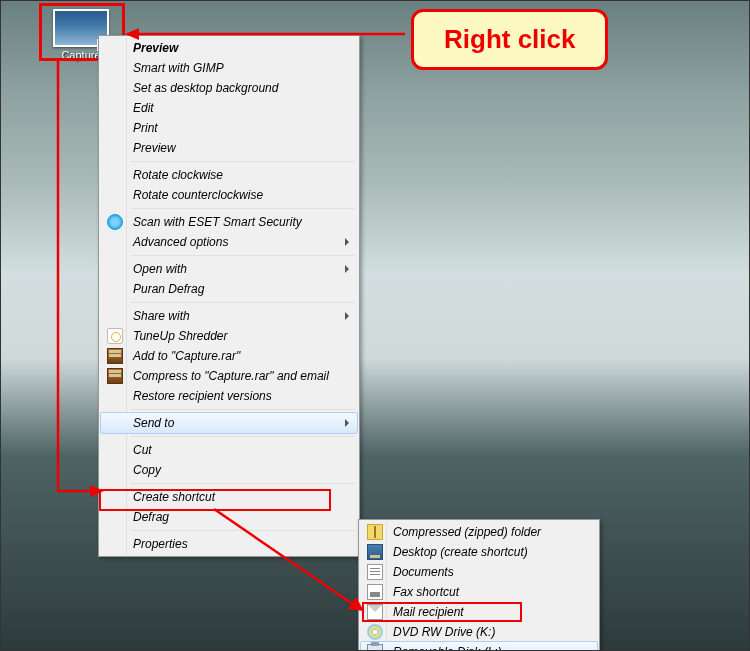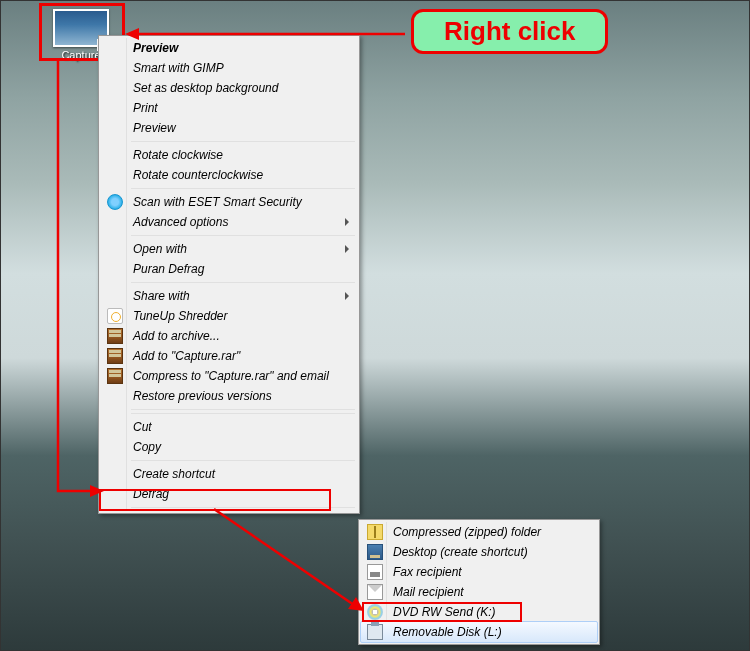--- a/index.html
+++ b/index.html
@@ -46,22 +46,22 @@
     border: 3px solid #e00;
     pointer-events: none;
   }
 
   
   .callout {
     position: absolute;
     left: 410px; top: 8px;
     border: 3px solid #e00;
     border-radius: 12px;
-    background: #86efac;
-    padding: 4px 30px;
+    background: #fef9c3;
+    padding: 12px 30px;
     color: #e00;
     font-size: 26px;
     font-weight: bold;
   }
 
   
   .ctx {
     position: absolute;
     background: #f0f0f0;
     border: 1px solid #979797;
@@ -172,55 +172,58 @@
 </div>
 <div class="icon-hl"></div>
 
 <div class="callout">Right click</div>
 
 <div class="ctx menu1" id="menu1">
   <div class="gutter"></div>
 <div class="item bold"><span>Preview</span></div>
     <div class="item"><span>Smart with GIMP</span></div>
     <div class="item"><span>Set as desktop background</span></div>
+    <div class="item"><span>Edit</span></div>
     <div class="item"><span>Print</span></div>
     <div class="item"><span>Preview</span></div>
     <div class="sep"></div>
     <div class="item"><span>Rotate clockwise</span></div>
     <div class="item"><span>Rotate counterclockwise</span></div>
     <div class="sep"></div>
     <div class="item"><span class="ico ico-eset"></span><span>Scan with ESET Smart Security</span></div>
     <div class="item"><span>Advanced options</span><span class="arrow"></span></div>
     <div class="sep"></div>
     <div class="item"><span>Open with</span><span class="arrow"></span></div>
     <div class="item"><span>Puran Defrag</span></div>
     <div class="sep"></div>
     <div class="item"><span>Share with</span><span class="arrow"></span></div>
     <div class="item"><span class="ico ico-tuneup"></span><span>TuneUp Shredder</span></div>
-    <div class="item"><span class="ico ico-rar"></span><span>Add to archive...</span></div>
     <div class="item"><span class="ico ico-rar"></span><span>Add to "Capture.rar"</span></div>
     <div class="item"><span class="ico ico-rar"></span><span>Compress to "Capture.rar" and email</span></div>
-    <div class="item"><span>Restore previous versions</span></div>
-    <div class="sep"></div>
+    <div class="item"><span>Restore recipient versions</span></div>
+    <div class="sep"></div>
+    <div class="item hl"><span>Send to</span><span class="arrow"></span></div>
     <div class="sep"></div>
     <div class="item"><span>Cut</span></div>
     <div class="item"><span>Copy</span></div>
     <div class="sep"></div>
     <div class="item"><span>Create shortcut</span></div>
     <div class="item"><span>Defrag</span></div>
     <div class="sep"></div>
+    <div class="item"><span>Properties</span></div>
   </div>
 
 <div class="ctx menu2" id="menu2">
   <div class="gutter"></div>
 <div class="item"><span class="ico ico-zip"></span><span>Compressed (zipped) folder</span></div>
     <div class="item"><span class="ico ico-desktop"></span><span>Desktop (create shortcut)</span></div>
-    <div class="item"><span class="ico ico-fax"></span><span>Fax recipient</span></div>
+    <div class="item"><span class="ico ico-doc"></span><span>Documents</span></div>
+    <div class="item"><span class="ico ico-fax"></span><span>Fax shortcut</span></div>
     <div class="item"><span class="ico ico-mail"></span><span>Mail recipient</span></div>
-    <div class="item"><span class="ico ico-dvd"></span><span>DVD RW Send (K:)</span></div>
+    <div class="item"><span class="ico ico-dvd"></span><span>DVD RW Drive (K:)</span></div>
     <div class="item hl"><span class="ico ico-usb"></span><span>Removable Disk (L:)</span></div>
   </div>
 
 <div class="sendto-hl"></div>
 <div class="remdisk-hl"></div>
 
 <div class="arr" style="left:124px; top:25px; width:286px; height:16px;">
   <svg width="286" height="16">
     <line x1="280" y1="8" x2="10" y2="8"></line>
     <polygon points="0,8 14,2 14,14"></polygon>

